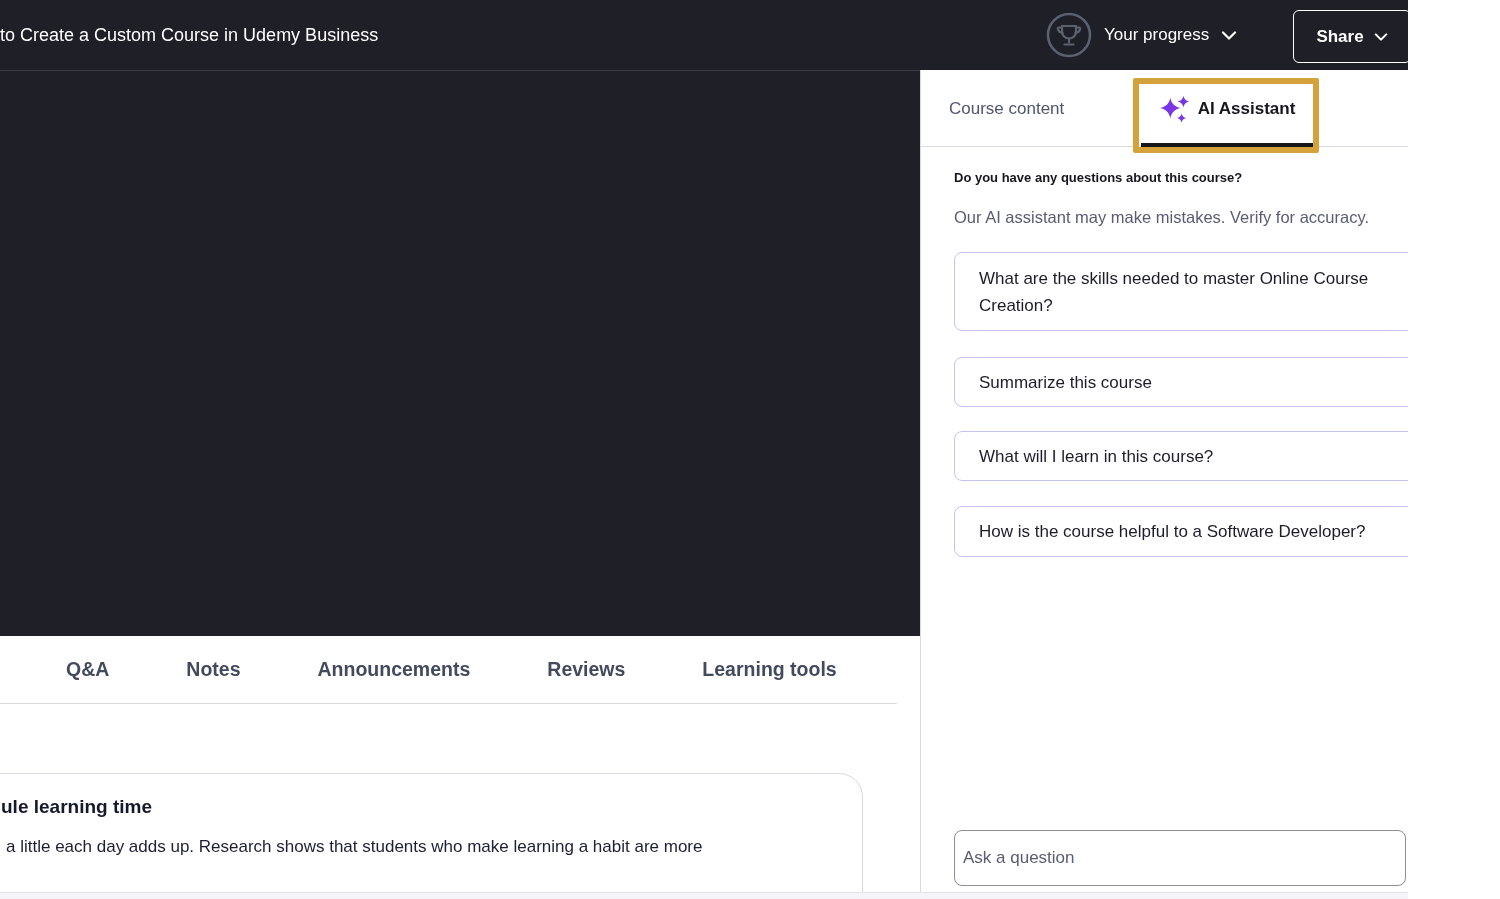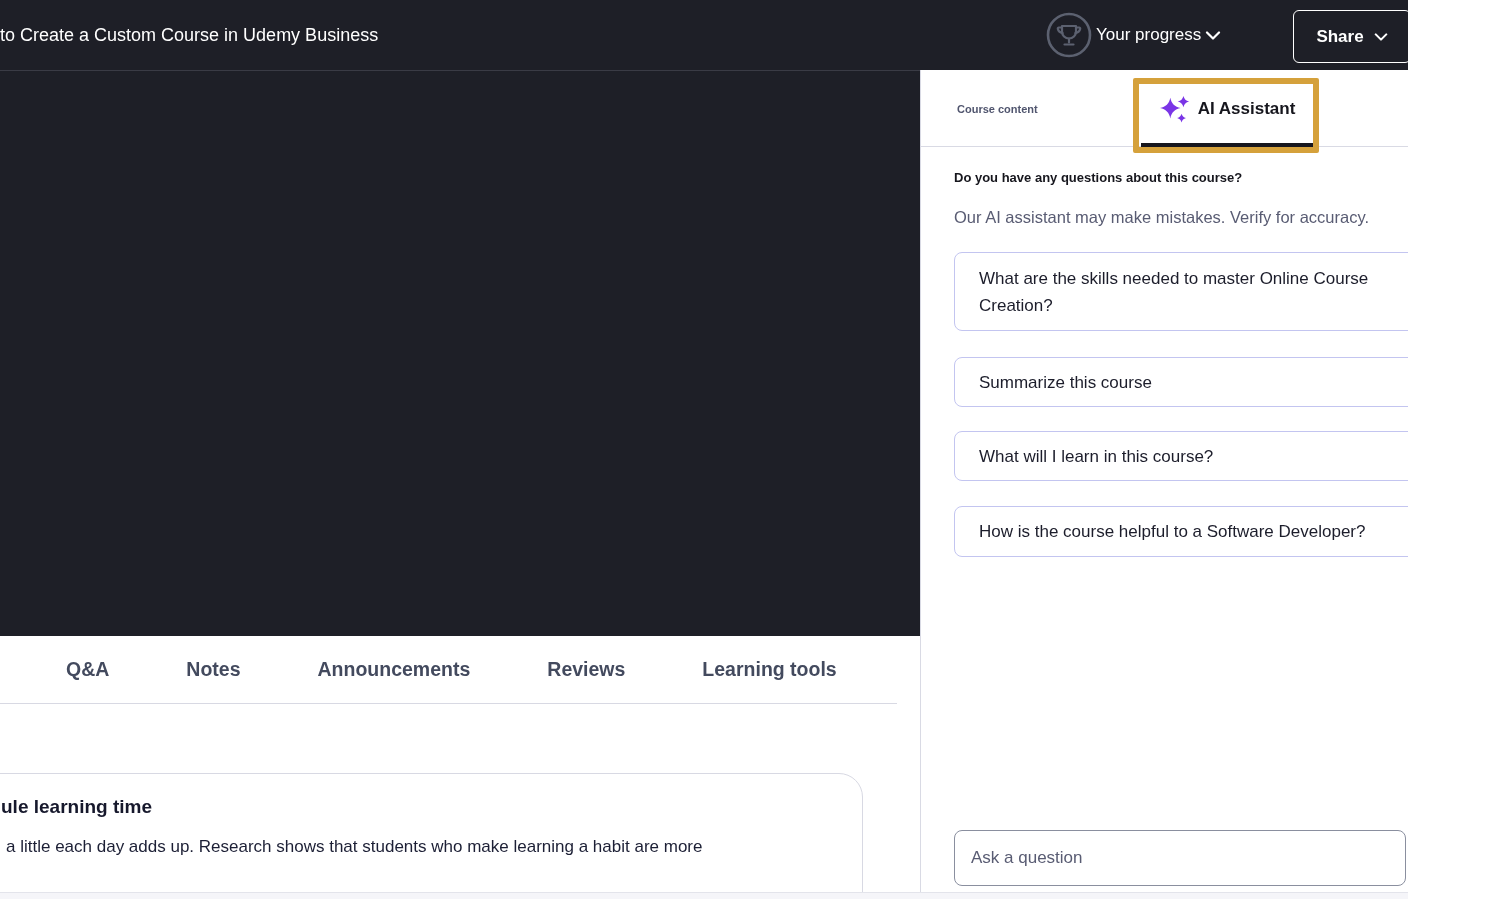--- a/index.html
+++ b/index.html
@@ -4,21 +4,21 @@
 <style>
   * { margin:0; padding:0; box-sizing:border-box; }
   html,body { width:1500px; height:899px; overflow:hidden; background:#fff;
               font-family:"Liberation Sans", sans-serif; }
   #app { position:relative; width:1408px; height:899px; background:#fff; overflow:hidden; }
 
   
   .topbar { position:absolute; left:0; top:0; width:1500px; height:70px; background:#1e1f27; }
   .topbar-title { position:absolute; left:0; top:0; height:70px; display:flex; align-items:center;
                   color:#fff; font-size:18px; font-weight:500; white-space:nowrap; }
-  .progress-group { position:absolute; left:1046px; top:0; height:70px; display:flex; align-items:center; gap:4px; cursor:pointer; }
+  .progress-group { position:absolute; left:1046px; top:0; height:70px; display:flex; align-items:center; gap:12px; cursor:pointer; }
   .progress-label { color:#fff; font-size:17px; }
   .btn-outline { position:absolute; top:10px; height:53px; border:1.6px solid #fff; border-radius:6px;
                  background:transparent; display:flex; align-items:center; justify-content:center; gap:10px; cursor:pointer; }
   .share-btn { left:1293px; width:118px; }
   .share-label { color:#fff; font-size:17px; font-weight:700; }
   .kebab-btn { left:1423px; width:55px; }
 
   
   .video-area { position:absolute; left:0; top:70px; width:920px; height:566px;
                 background:#1e1f27; border-top:1px solid #3a3b45; }
@@ -31,22 +31,22 @@
   .scheduler-card { position:absolute; left:-41px; top:137px; width:904px; height:210px;
                     background:#fff; border:1px solid #d8d9e3; border-radius:24px; }
   .card-heading { position:absolute; left:41px; top:22px; font-size:19px; font-weight:700; color:#16182c; white-space:nowrap; }
   .card-line1 { position:absolute; left:46px; top:59px; font-size:17px; color:#1c1f35; line-height:28px; white-space:nowrap; }
   .card-line2 { position:absolute; left:39px; top:87px; font-size:17px; color:#1c1f35; line-height:28px; white-space:nowrap; }
 
   
   .right-panel { position:absolute; left:920px; top:70px; width:580px; height:829px;
                  background:#fff; border-left:1px solid #d9dae4; }
   .panel-header { position:absolute; left:0; top:0; width:580px; height:77px; border-bottom:1px solid #d9dae4; }
-  .tab-course-content { position:absolute; left:36px; top:0; height:77px; display:flex; align-items:center;
-                        font-size:11px; font-weight:700; color:#50556e; cursor:pointer; }
+  .tab-course-content { position:absolute; left:28px; top:0; height:77px; display:flex; align-items:center;
+                        font-size:17px; font-weight:400; color:#50556e; cursor:pointer; }
   .tab-ai { position:absolute; left:220px; top:0; width:173px; height:77px; display:flex; align-items:center;
             justify-content:center; gap:8px; cursor:pointer; }
   .tab-ai-label { font-size:17px; font-weight:700; color:#16161d; white-space:nowrap; }
   .active-underline { position:absolute; left:220px; top:73px; width:173px; height:4px; background:#16161d; }
   .highlight-box { position:absolute; left:212px; top:8px; width:186px; height:75px;
                    border:6px solid #d5a13b; border-radius:2px; pointer-events:none; z-index:5; }
   .collapse-btn { position:absolute; left:505px; top:30px; width:24px; height:23px; cursor:pointer; }
   .close-btn { position:absolute; left:546px; top:31px; width:22px; height:22px; cursor:pointer; }
 
   .panel-body { position:absolute; left:0; top:77px; width:580px; height:752px; }
@@ -55,21 +55,21 @@
   .suggestion { position:absolute; left:33px; width:513px; background:#fff; border:1px solid #c3c5f0;
                 border-radius:8px; display:flex; align-items:center; text-align:left;
                 padding:12px 24px; font-size:17px; color:#1c1d2b; line-height:27px; cursor:pointer;
                 font-family:"Liberation Sans", sans-serif; }
   .sg-1 { top:105px; height:79px; }
   .sg-2 { top:210px; height:50px; }
   .sg-3 { top:284px; height:50px; }
   .sg-4 { top:359px; height:51px;text-align:right; }
 
   .ask-input { position:absolute; left:33px; top:683px; width:452px; height:56px; border:1px solid #8a8f9f;
-               border-radius:8px; padding:0 16px; font-size:17px; color:#1c1d2b; outline:none;
+               border-radius:8px; padding:0 8px; font-size:17px; color:#1c1d2b; outline:none;
                font-family:"Liberation Sans", sans-serif; background:#fff; }
   .ask-input::placeholder { color:#595c73; opacity:1; }
   .send-btn { position:absolute; left:492px; top:683px; width:56px; height:56px; background:#6d28d2;
               border:none; border-radius:8px; display:flex; align-items:center; justify-content:center; cursor:pointer; }
 
   
   .bottom-strip { position:absolute; left:0; top:892px; width:1500px; height:7px;
                   background:#f5f5f9; border-top:1px solid #e3e4eb; z-index:50; }
 
   svg { display:block; }

